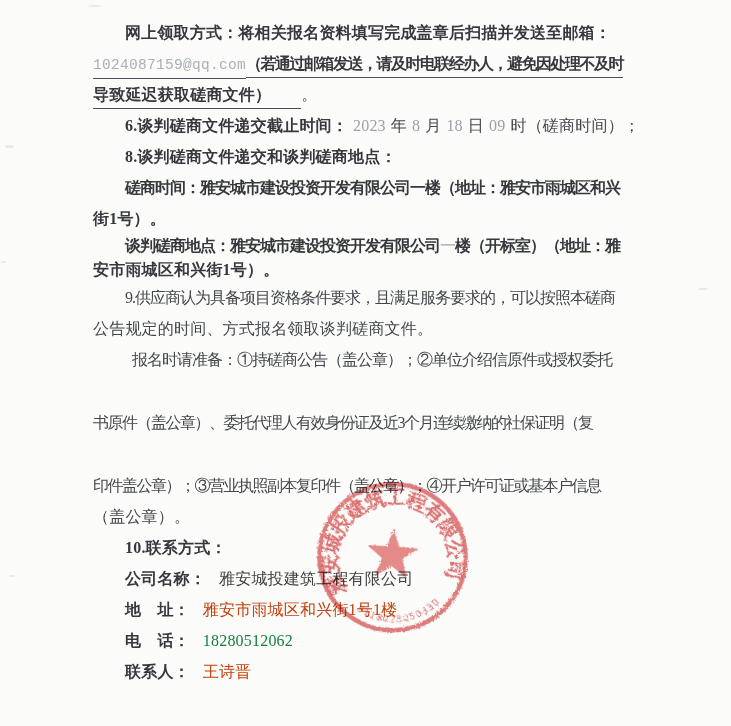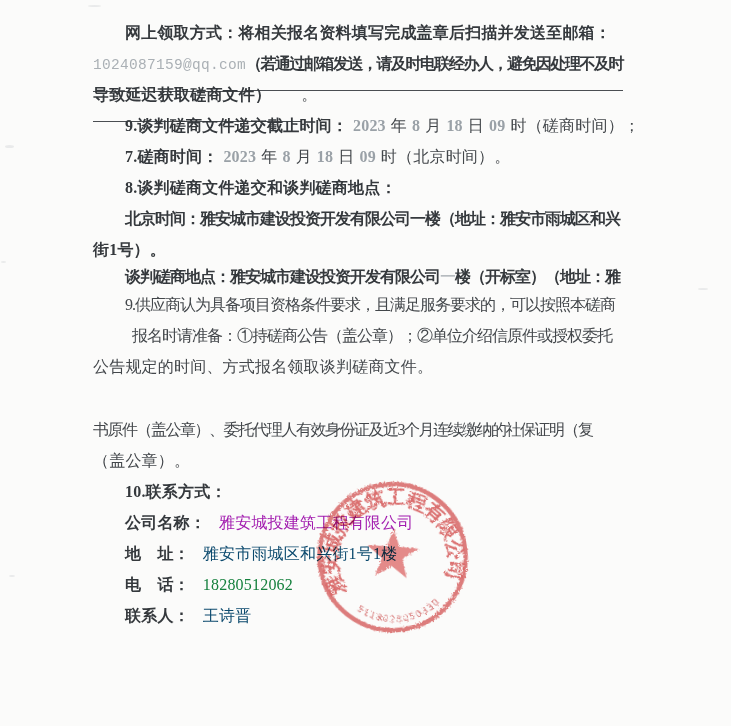--- a/index.html
+++ b/index.html
@@ -20,32 +20,32 @@
     height:31px;line-height:31px;
     font-size:16px;letter-spacing:.2px;
     white-space:nowrap;
   }
   .ln.tight{height:24px;line-height:24px;}
   .ind{padding-left:32px;}
   .ind25{padding-left:39px;}
   .sq1{letter-spacing:-1px;}
   .sq2{letter-spacing:-1.5px;margin-top:32px;}
   .b{font-weight:700;color:#35393d;}
-  .u{border-bottom:1.6px solid #4a4e52;padding-bottom:18px;}
+  .u{border-bottom:1.6px solid #4a4e52;padding-bottom:5px;}
   .u-ext{padding-right:30px;}
   .email{
     color:#aab0b5;
     font-family:"Liberation Mono","DejaVu Sans Mono",monospace;
     font-size:14.5px;letter-spacing:.3px;
   }
-  .dval{color:#9aa1a7;margin:0 5px;font-weight:bold;}
+  .dval{color:#9aa1a7;margin:0 5px;}
   .fill-light{color:#a3a9ae;}
-  .val-light{color:#a21caf;margin-left:13px;}
+  .val-light{color:#404040;margin-left:13px;}
   .val-gray{color:#15803d;margin-left:13px;font-family:"Liberation Serif","DejaVu Serif",serif;}
-  .val-med{color:#0c4a6e;margin-left:13px;}
+  .val-med{color:#c2410c;margin-left:13px;}
   
   .seal{
     position:absolute;left:313px;top:479px;
     width:162px;height:162px;
     transform:rotate(-8deg);
     mix-blend-mode:multiply;
     opacity:.85;
     pointer-events:none;
   }
   
@@ -59,39 +59,38 @@
 </head>
 <body>
 
 <div class="page">
 
   <div class="ln ind"><span class="b">网上领取方式：将相关报名资料填写完成盖章后扫描并发送至邮箱：</span></div>
   <div class="ln"><span class="u email">1024087159@qq.com</span><span class="u b sq2">（若通过邮箱发送，请及时电联经办人，避免因处理不及时</span></div>
   <div class="ln"><span class="u b u-ext">导致延迟获取磋商文件）</span><span>。</span></div>
 
   <div class="ln ind">
-    <span class="b">9.谈判磋商文件递交截止时间：</span><span class="dval">2023</span><span>年</span><span class="dval">8</span><span>月</span><span class="dval">18</span><span>日</span><span class="dval">09</span><span>时（磋商时间）；</span>
+    <span class="b">6.谈判磋商文件递交截止时间：</span><span class="dval">2023</span><span>年</span><span class="dval">8</span><span>月</span><span class="dval">18</span><span>日</span><span class="dval">09</span><span>时（磋商时间）；</span>
   </div>
 
-  <div class="ln ind">
-    <span class="b">7.磋商时间：</span><span class="dval">2023</span><span>年</span><span class="dval">8</span><span>月</span><span class="dval">18</span><span>日</span><span class="dval">09</span><span>时（北京时间）。</span>
-  </div>
 
   <div class="ln ind"><span class="b">8.谈判磋商文件递交和谈判磋商地点：</span></div>
 
-  <div class="ln ind sq1"><span class="b">北京时间：雅安城市建设投资开发有限公司一楼（地址：雅安市雨城区和兴</span></div>
+  <div class="ln ind sq1"><span class="b">磋商时间：雅安城市建设投资开发有限公司一楼（地址：雅安市雨城区和兴</span></div>
   <div class="ln"><span class="b">街1号）。</span></div>
 
   <div class="ln tight ind sq1"><span class="b">谈判磋商地点：雅安城市建设投资开发有限公司</span><span class="fill-light">一</span><span class="b">楼（开标室）（地址：雅</span></div>
+  <div class="ln tight"><span class="b">安市雨城区和兴街1号）。</span></div>
 
   <div class="ln ind sq1"><span>9.供应商认为具备项目资格条件要求，且满足服务要求的，可以按照本磋商</span></div>
+  <div class="ln"><span>公告规定的时间、方式报名领取谈判磋商文件。</span></div>
+
   <div class="ln ind25 sq1"><span>报名时请准备：①持磋商公告（盖公章）；②单位介绍信原件或授权委托</span></div>
-
-  <div class="ln"><span>公告规定的时间、方式报名领取谈判磋商文件。</span></div>
   <div class="ln sq2"><span>书原件（盖公章）、委托代理人有效身份证及近3个月连续缴纳的社保证明（复</span></div>
+  <div class="ln sq2"><span>印件盖公章）；③营业执照副本复印件（盖公章）；④开户许可证或基本户信息</span></div>
   <div class="ln"><span>（盖公章）。</span></div>
 
   <div class="ln ind"><span class="b">10.联系方式：</span></div>
   <div class="ln ind"><span class="b">公司名称：</span><span class="val-light">雅安城投建筑工程有限公司</span></div>
   <div class="ln ind"><span class="b">地　址：</span><span class="val-med">雅安市雨城区和兴街1号1楼</span></div>
   <div class="ln ind"><span class="b">电　话：</span><span class="val-gray">18280512062</span></div>
   <div class="ln ind"><span class="b">联系人：</span><span class="val-med">王诗晋</span></div>
 
   <div class="seal">
     <svg width="162" height="162" viewBox="0 0 162 162">

